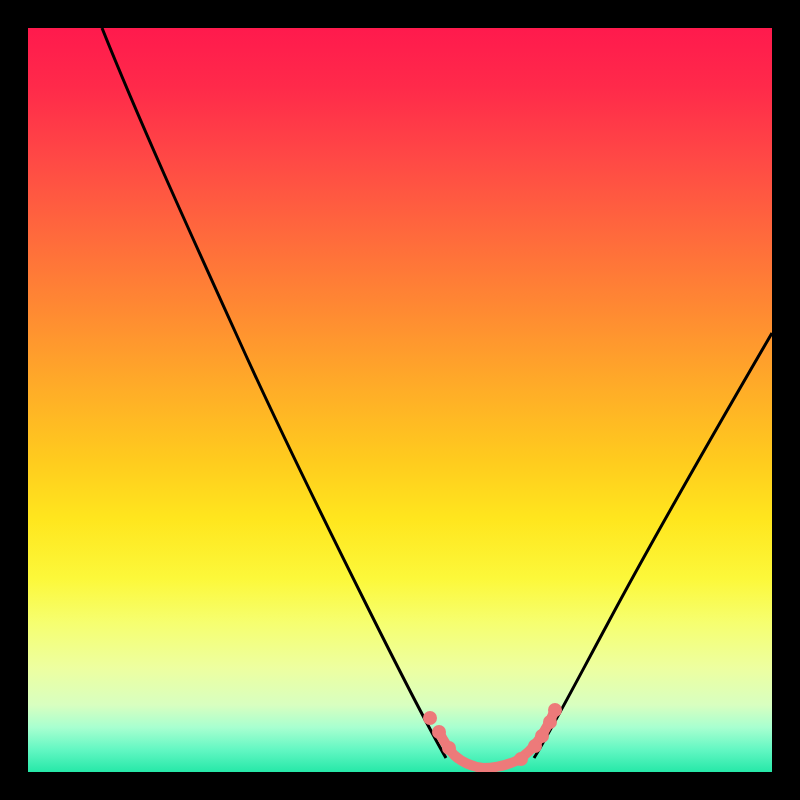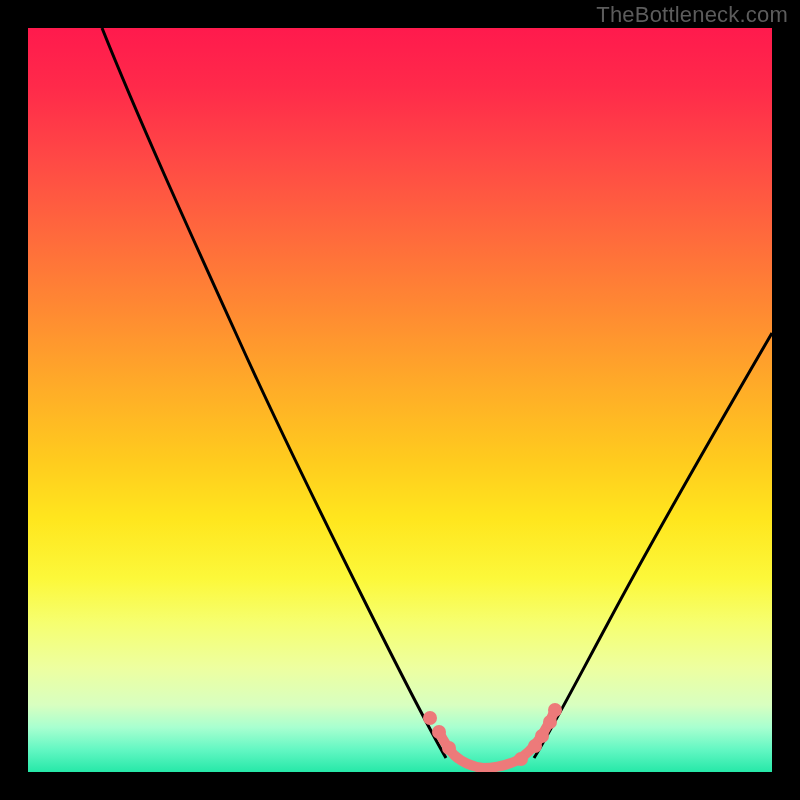--- a/index.html
+++ b/index.html
@@ -59,21 +59,20 @@
     left: 0;
     width: 744px;
     height: 744px;
   }
 </style>
 </head>
 <body>
 
 <div class="frame">
 
-  <div class="watermark">TheBottleneck.com</div>
 
   <div class="plot">
     <svg class="curve" viewBox="0 0 744 744" preserveAspectRatio="none">
       <path d="M 74 0
                C 110 90, 160 200, 210 310
                C 255 410, 300 500, 340 580
                C 370 640, 395 690, 418 730" fill="none" stroke="#000" stroke-width="3"></path>
       <path d="M 506 730
                C 520 708, 545 660, 580 595
                C 620 520, 680 415, 744 305" fill="none" stroke="#000" stroke-width="3"></path>

